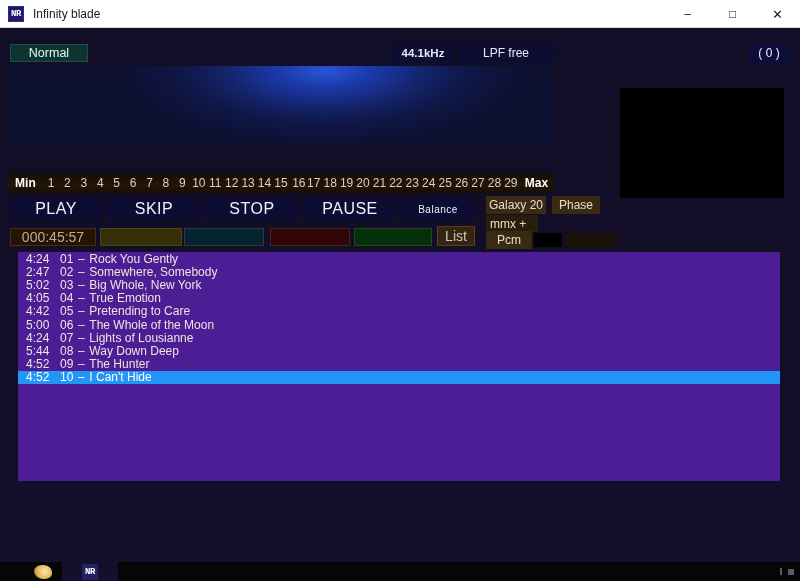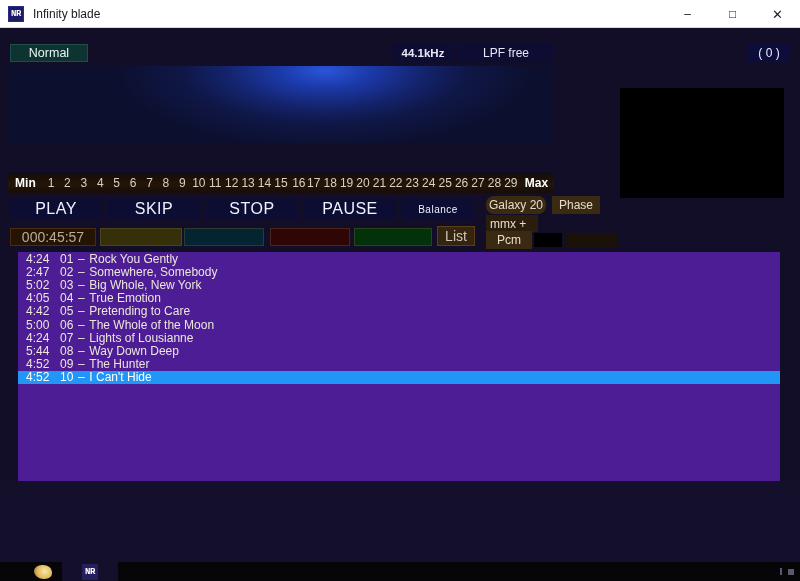--- a/index.html
+++ b/index.html
@@ -196,21 +196,21 @@
   }
 
   
   .plugin-btn {
     position: absolute;
     background: #3a2a12;
     color: #e6dccb;
     display: flex; align-items: center; justify-content: center;
     font-size: 12px;
   }
-  #plug-galaxy { left: 486px; top: 168px; width: 60px; height: 18px; border-radius: 8px; }
+  #plug-galaxy { left: 486px; top: 168px; width: 60px; height: 18px; }
   #plug-phase  { left: 552px; top: 168px; width: 48px; height: 18px; }
   #plug-mmx    { left: 486px; top: 187px; width: 52px; height: 17px;
                  background: #2b1d0b; justify-content: flex-start; padding-left: 4px; }
   #plug-pcm    { left: 486px; top: 203px; width: 46px; height: 18px; }
   #plug-slot-a { position: absolute; left: 534px; top: 205px;
                  width: 28px; height: 14px; background: #000000; }
   #plug-slot-b { position: absolute; left: 566px; top: 205px;
                  width: 52px; height: 14px; background: #1a1208; }
 
   

